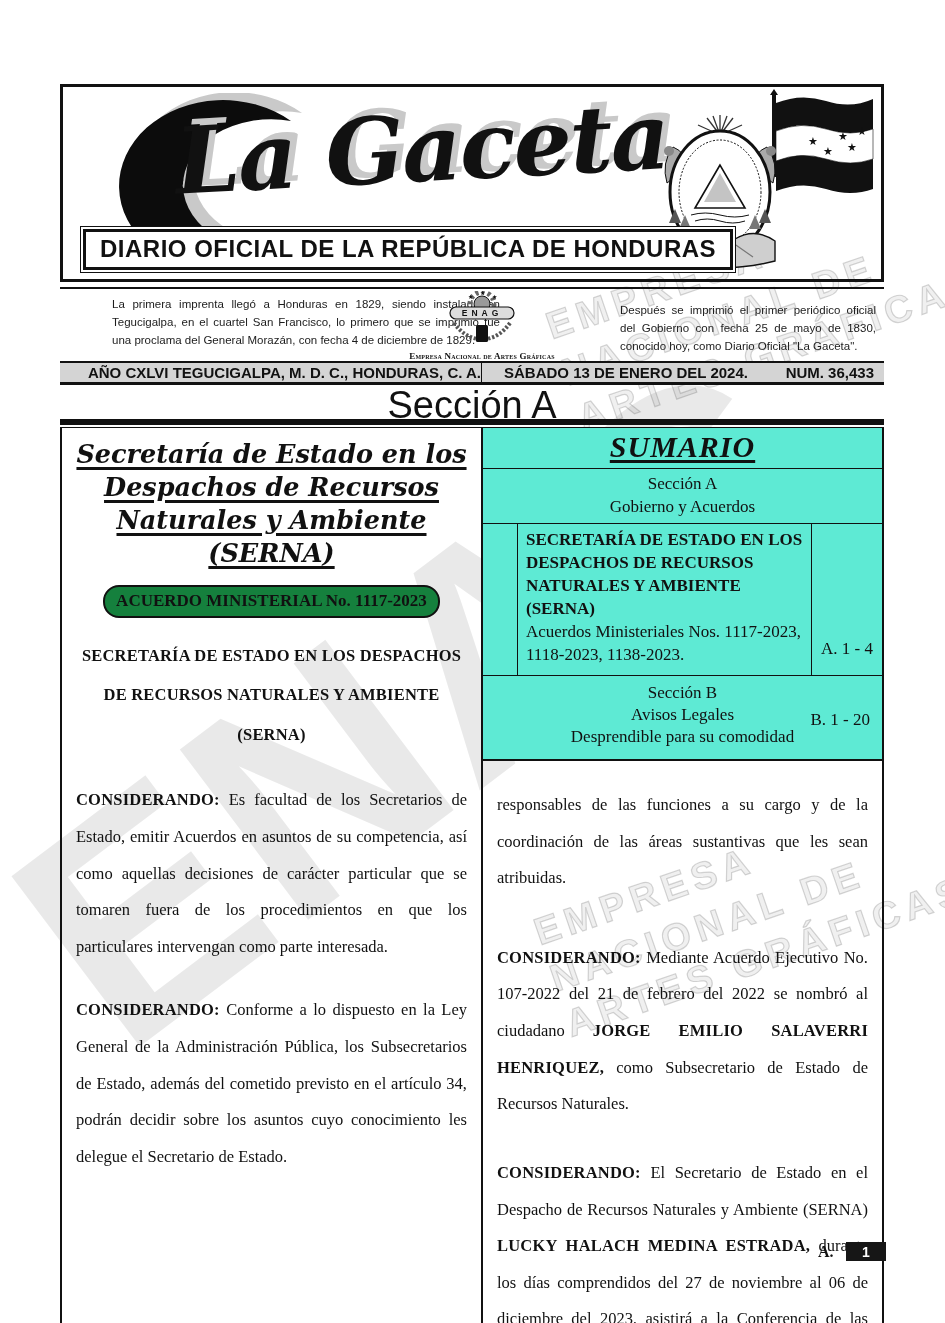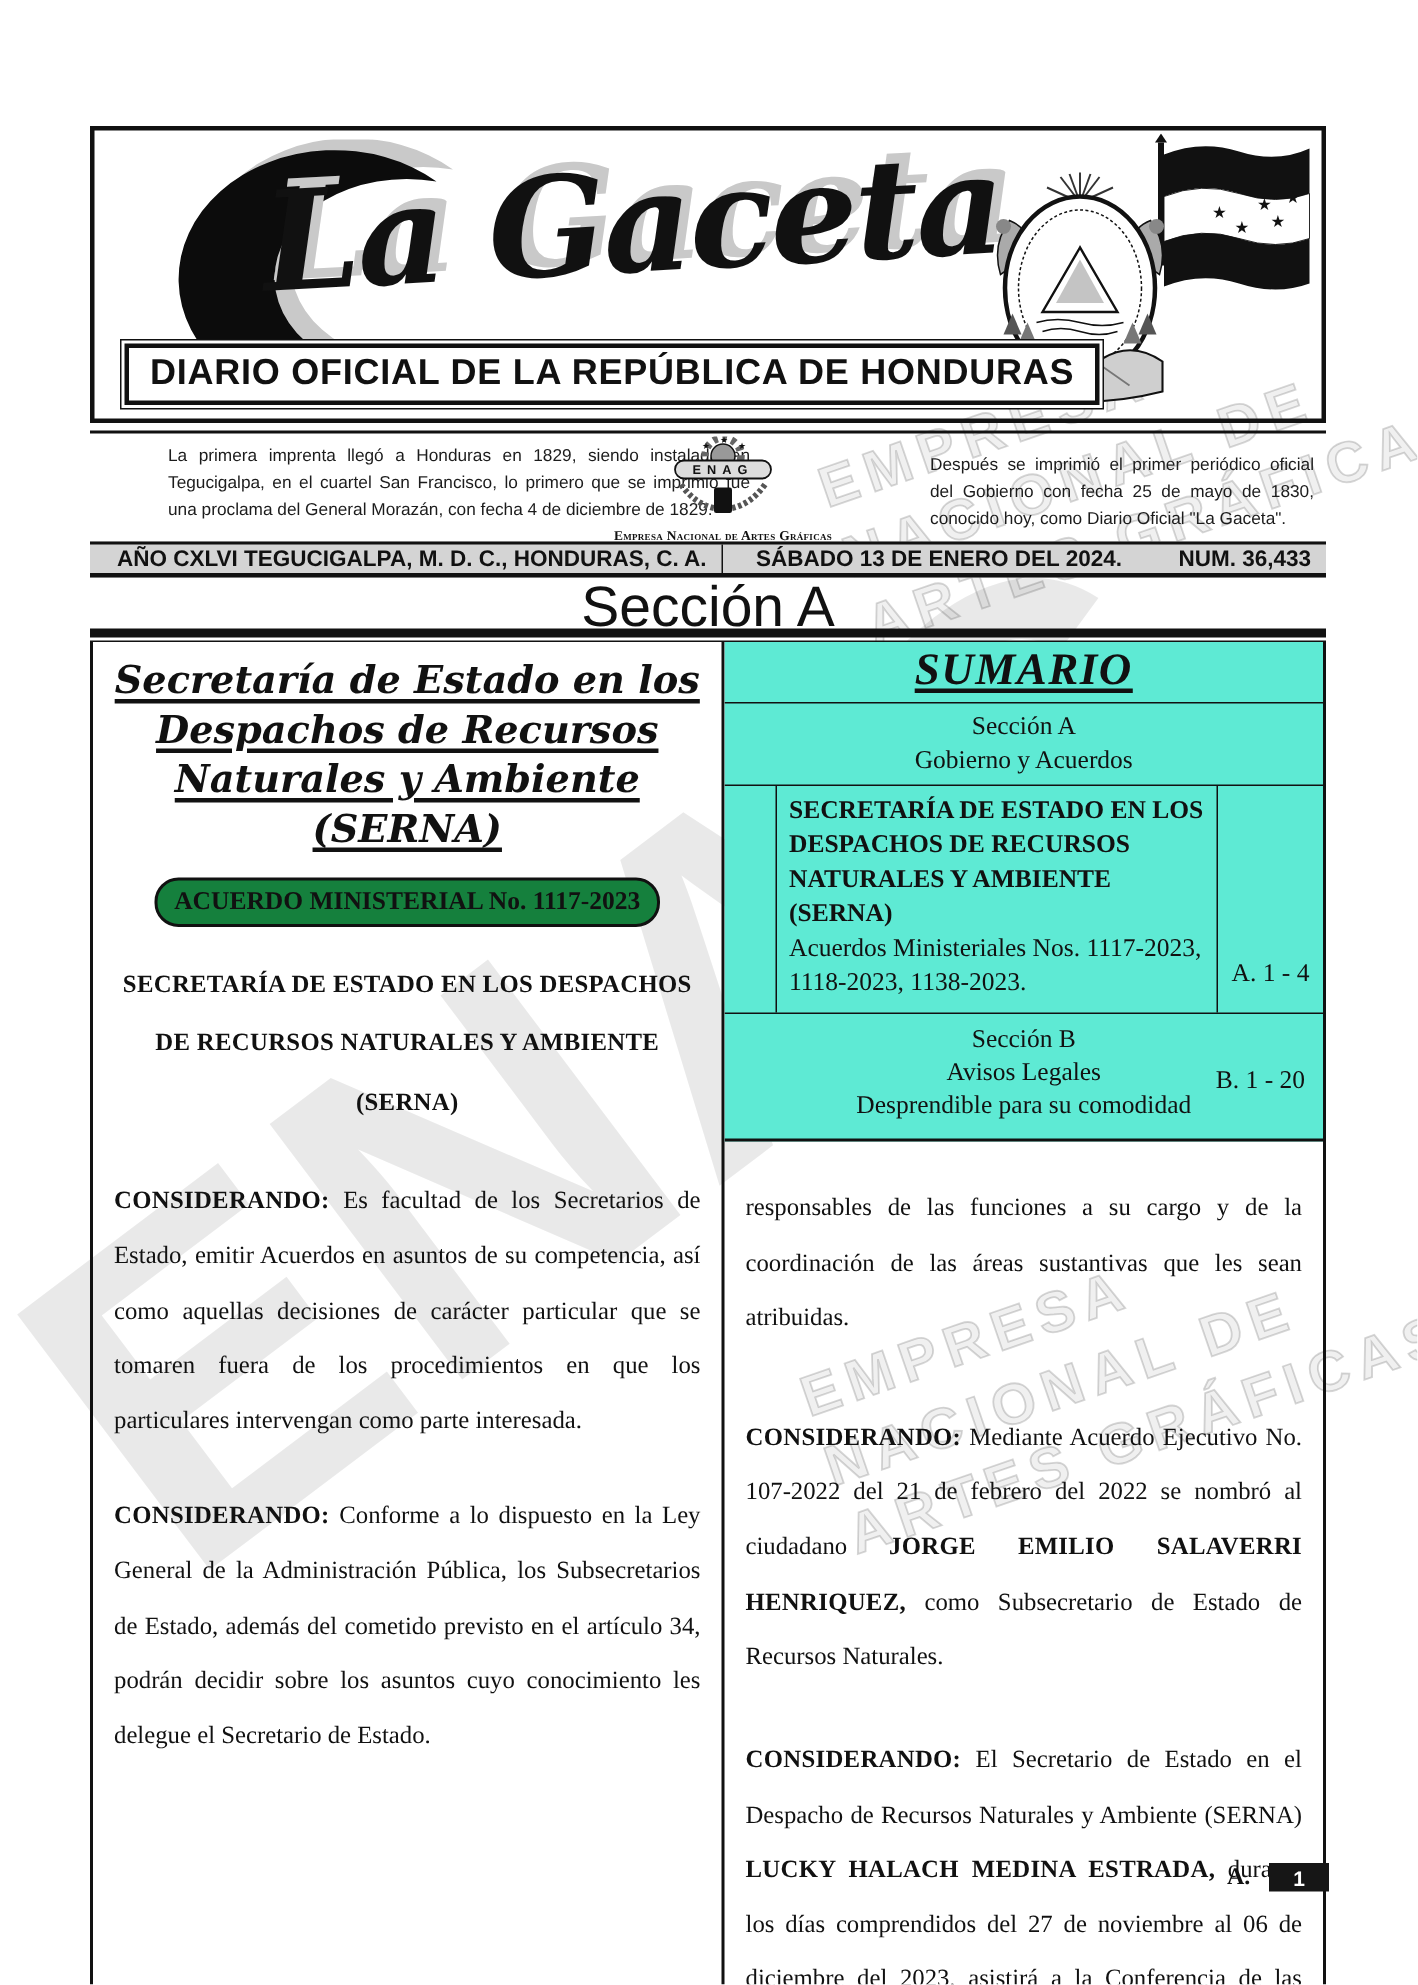--- a/index.html
+++ b/index.html
@@ -42,21 +42,21 @@
   #imprint-right{left:620px;top:302px;width:256px;}
   #enag-block{position:absolute;left:398px;top:291px;width:168px;text-align:center;z-index:2;}
   #enag-name{font-family:"Liberation Serif",serif;font-variant:small-caps;
       font-weight:bold;font-size:9px;letter-spacing:0.2px;text-align:center;}
   #enag-short{font-family:"Liberation Serif",serif;font-weight:bold;font-size:8.5px;margin-top:1px;}
 
   
   #datebar{position:absolute;left:60px;top:361px;width:824px;height:24px;box-sizing:border-box;
       background:#d4d4d4;border-top:2px solid #111;border-bottom:3px solid #111;
       display:flex;align-items:center;z-index:2;
-      font-family:"Liberation Sans",sans-serif;font-weight:bold;font-size:15px;}
+      font-family:"Liberation Sans",sans-serif;font-weight:bold;font-size:15px;text-align:right;}
   #datebar .seg-left{width:421px;padding-left:18px;box-sizing:border-box;}
   #datebar .seg-center{flex:1;padding-left:22px;border-left:1.5px solid #111;
       align-self:stretch;display:flex;align-items:center;}
   #datebar .seg-right{padding-right:10px;}
 
   
   #section-banner{position:absolute;left:60px;top:384px;width:824px;text-align:center;
       font-family:"Liberation Sans",sans-serif;font-size:38px;font-weight:400;z-index:2;}
   #black-bar{position:absolute;left:60px;top:419px;width:824px;height:6px;background:#111;z-index:2;}
 

